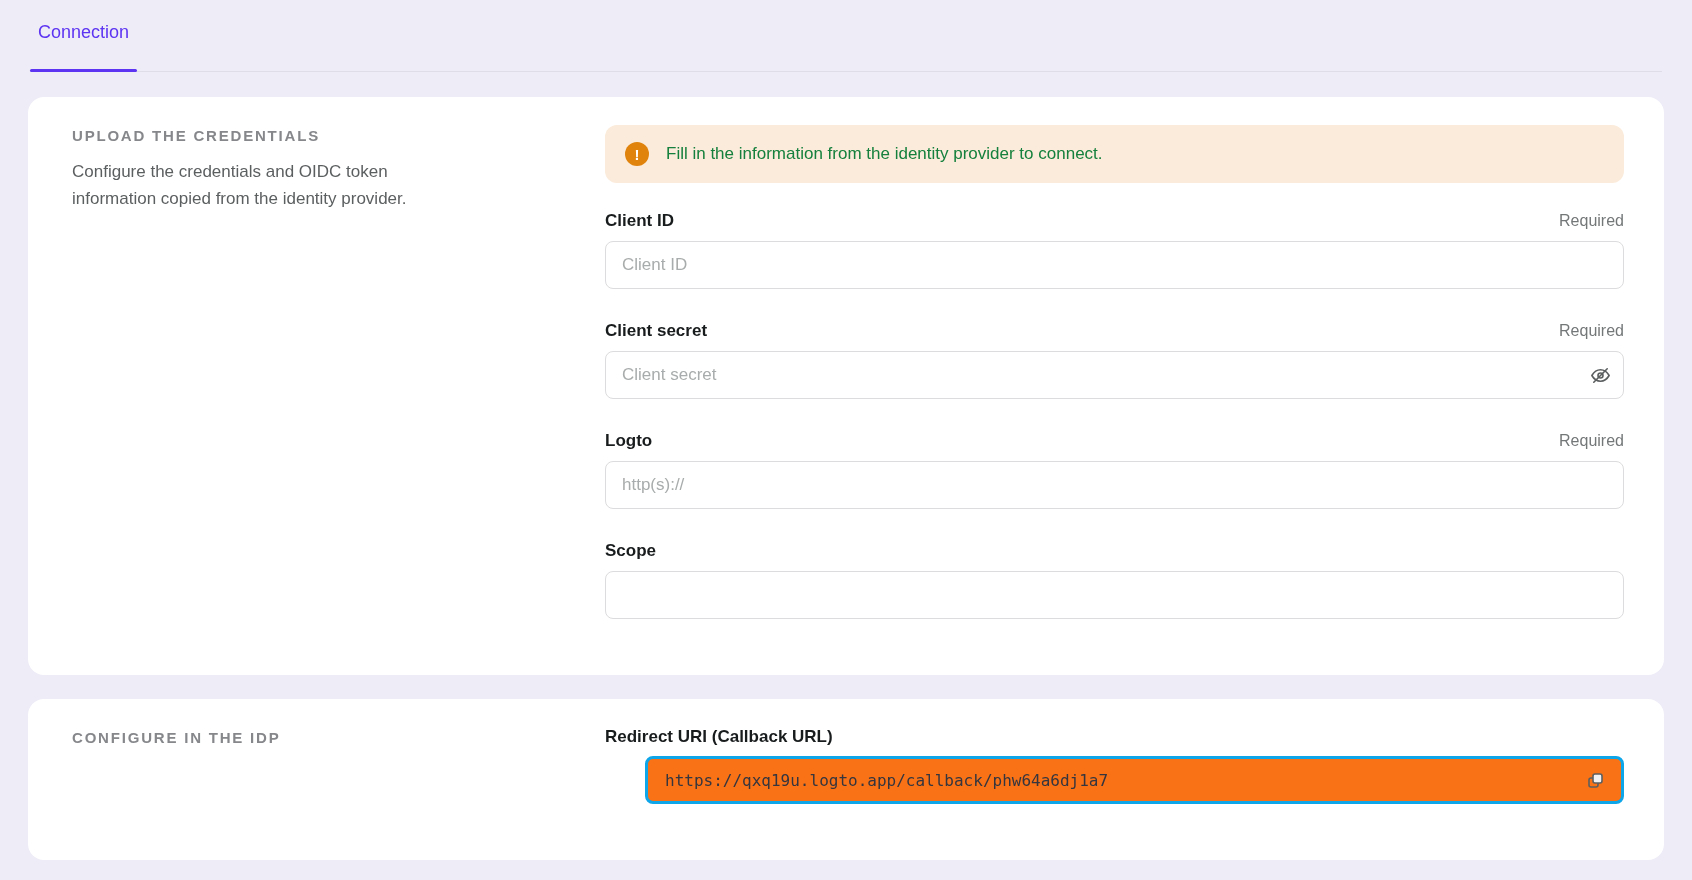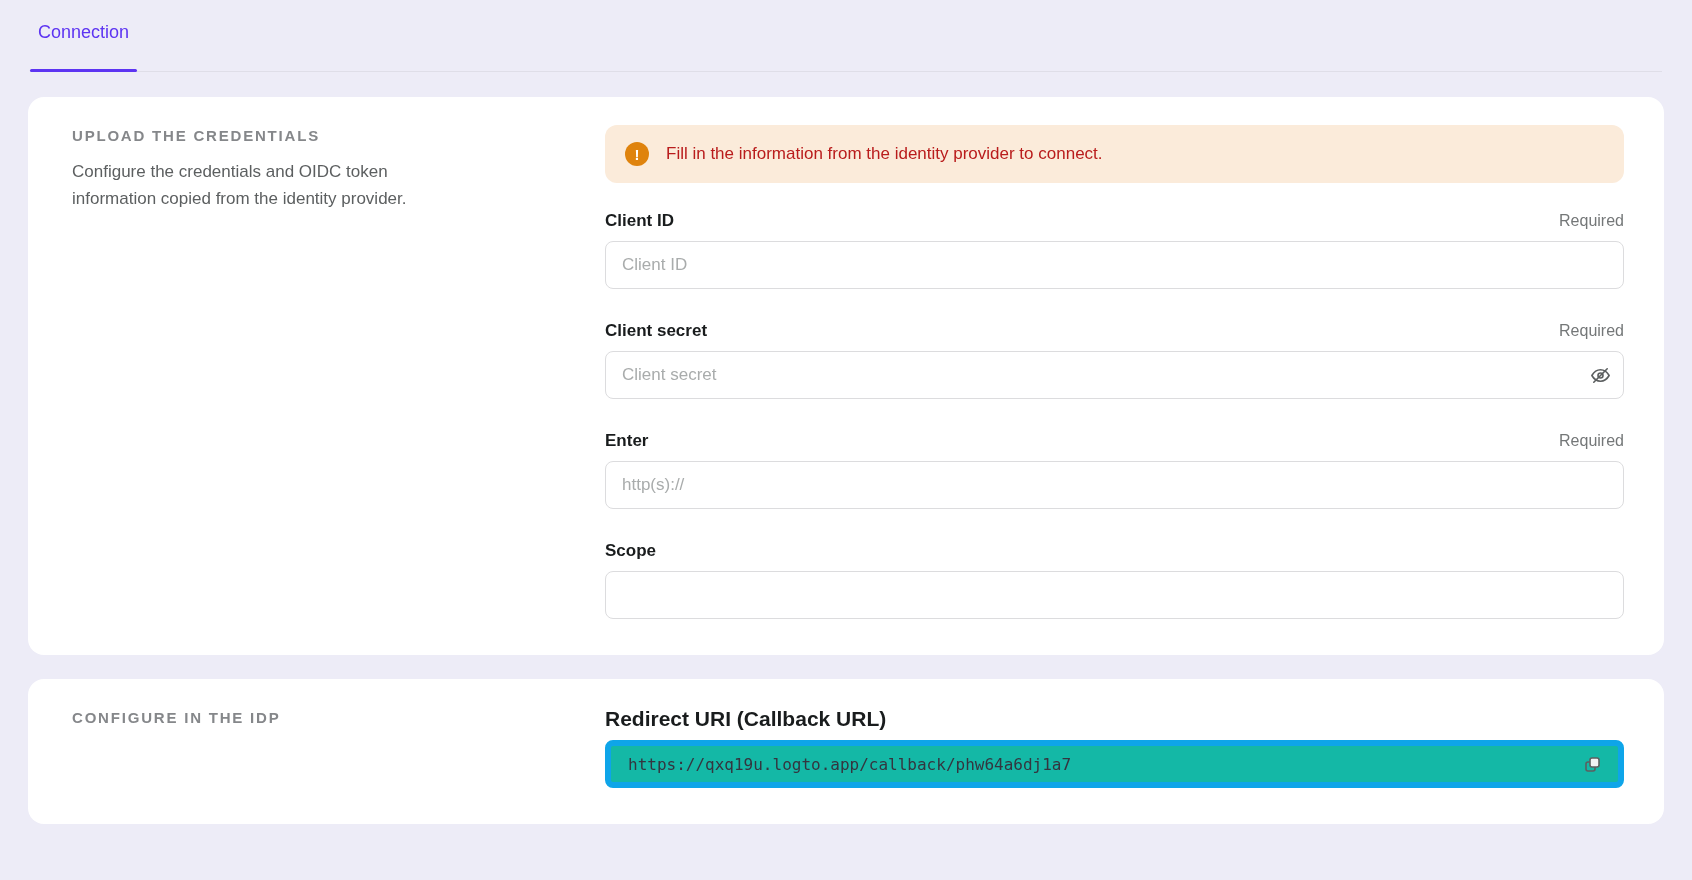--- a/index.html
+++ b/index.html
@@ -29,21 +29,21 @@
   .tab.active::after{
     content:"";position:absolute;left:0;right:0;bottom:-1px;height:3px;
     background:var(--accent);border-radius:3px;
   }
   
   .card{background:#FFFFFF;border-radius:16px;margin:0 28px;}
   .card.first{margin-top:25px;}
   .card.second{margin-top:24px;}
   .card-grid{
     display:grid;grid-template-columns:433px 1fr;column-gap:100px;
-    padding:28px 40px 36px 44px;
+    padding:28px 40px 56px 44px;
   }
   .section-heading{
     font-size:15px;font-weight:700;letter-spacing:1.8px;color:#85878A;
     margin:2px 0 14px;
   }
   .section-desc{
     font-size:17px;color:#5C5F60;line-height:27px;margin:0;
   }
   .desc-credentials{max-width:390px;}
   .desc-idp{max-width:440px;}
@@ -51,21 +51,21 @@
   .alert{
     display:flex;align-items:center;gap:17px;
     background:var(--alert-bg);border-radius:12px;
     padding:17px 20px;margin-bottom:28px;
   }
   .alert-icon{
     width:24px;height:24px;border-radius:50%;background:var(--alert-icon);
     color:#FFFFFF;font-weight:700;font-size:15px;line-height:1;
     display:flex;align-items:center;justify-content:center;flex:none;
   }
-  .alert-text{font-size:17px;font-weight:500;color:#b91c1c;}
+  .alert-text{font-size:17px;font-weight:500;color:#15803d;}
   
   .field{margin-bottom:32px;}
   .field:last-child{margin-bottom:0;}
   .field-head{
     display:flex;justify-content:space-between;align-items:baseline;
     margin-bottom:8px;min-height:22px;
   }
   .field-label{font-size:17px;font-weight:600;color:#191C1D;}
   .field-required{font-size:16px;color:#747778;}
   .text-input{
@@ -76,25 +76,26 @@
   .text-input::placeholder{color:#A9ACAC;}
   .input-wrap{position:relative;}
   .input-wrap .text-input{padding-right:54px;}
   .icon-btn{
     border:none;background:transparent;cursor:pointer;border-radius:6px;
     display:flex;align-items:center;justify-content:center;
     width:36px;height:36px;padding:0;color:#5C5F60;
   }
   .eye-btn{position:absolute;right:6px;top:50%;transform:translateY(-50%);}
   
-  .redirect-label{font-size:21px;font-weight:600;color:#191C1D;margin-bottom:9px;}
+  .redirect-label{font-size:17px;font-weight:600;color:#191C1D;margin-bottom:9px;}
   .copybox{
     display:flex;align-items:center;height:48px;
-    background:#14b8a6;border:6px solid #0ea5e9;border-radius:8px;
+    background:#f97316;border:3px solid #0ea5e9;border-radius:8px;
     padding:0 8px 0 17px;
+    margin-left:40px;
   }
   .copybox code{
     flex:1;font-family:"DejaVu Sans Mono", monospace;font-size:16px;color:#34353F;
   }
   svg{display:block;}
 </style>
 </head>
 <body>
 
 <div class="tabbar">
@@ -138,21 +139,21 @@
                 <circle cx="12" cy="12" r="2.6"></circle>
                 <line x1="5" y1="19" x2="19" y2="5"></line>
               </svg>
             </span>
           </button>
         </div>
       </div>
 
       <div class="field">
         <div class="field-head">
-          <span class="field-label">Enter</span>
+          <span class="field-label">Logto</span>
           <span class="field-required">Required</span>
         </div>
         <input class="text-input" type="text" placeholder="http(s)://" style="">
       </div>
 
       <div class="field">
         <div class="field-head">
           <span class="field-label">Scope</span>
           <span class="field-required"></span>
         </div>

